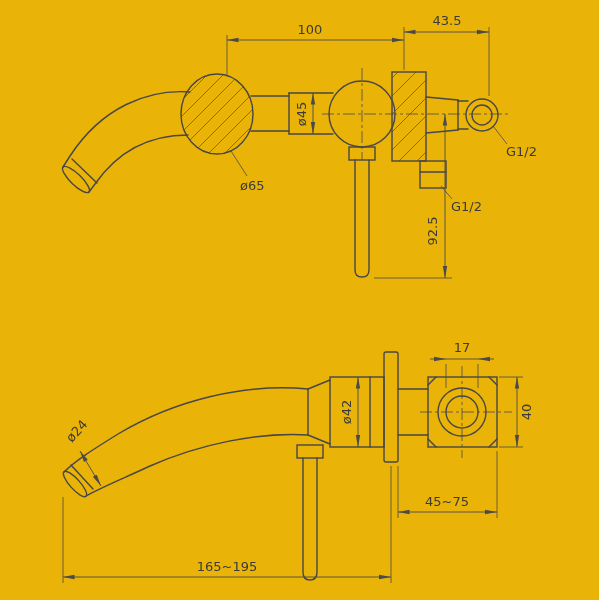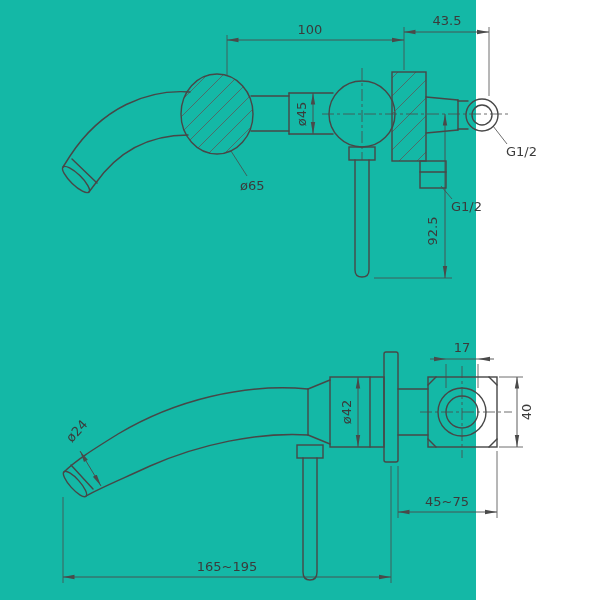--- a/index.html
+++ b/index.html
@@ -1,16 +1,16 @@
 <!DOCTYPE html>
 <html><head>
 <meta charset="utf-8">
 <style>
   html,body { margin:0; padding:0; background:#ffffff; }
-  #canvas { width:476px; height:600px; background:#14b8a6; position:relative; }
+  #canvas { width:599px; height:600px; background:#eab308; position:relative; }
   svg { display:block; }
   .ol  { stroke:#474747; stroke-width:1.4; fill:none; stroke-linecap:round; }
   .ht  { stroke:#5a5a5a; stroke-width:0.8; fill:none; }
   .dl  { stroke:#4a4a4a; stroke-width:0.9; fill:none; }
   .ext { stroke:#4a4a4a; stroke-width:0.8; fill:none; }
   .cl  { stroke:#4a4a4a; stroke-width:0.8; fill:none; stroke-dasharray:12 3 3 3; }
   .dt  { font-family:"DejaVu Sans", sans-serif; font-size:13px; fill:#3b3b3b; text-anchor:middle; }
   .dt2 { font-family:"DejaVu Sans", sans-serif; font-size:13px; fill:#3b3b3b; text-anchor:start; }
 </style>
 </head>

